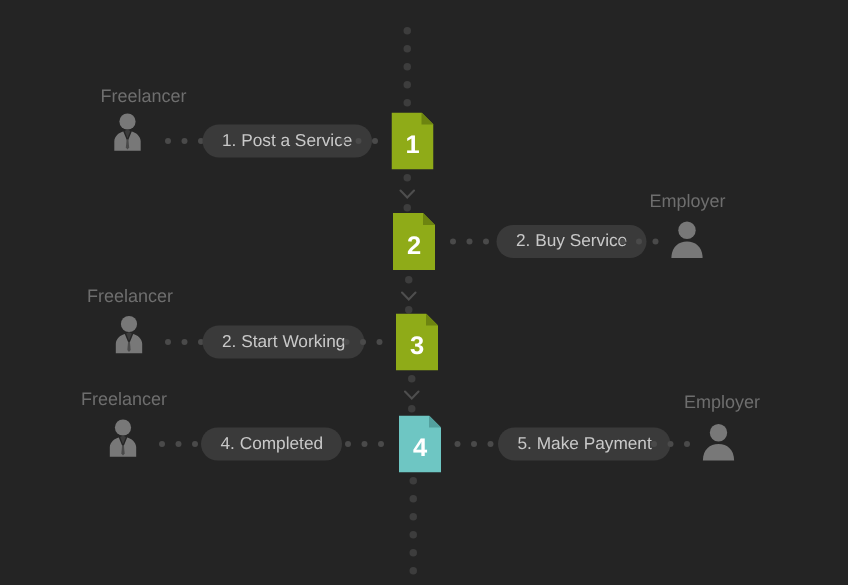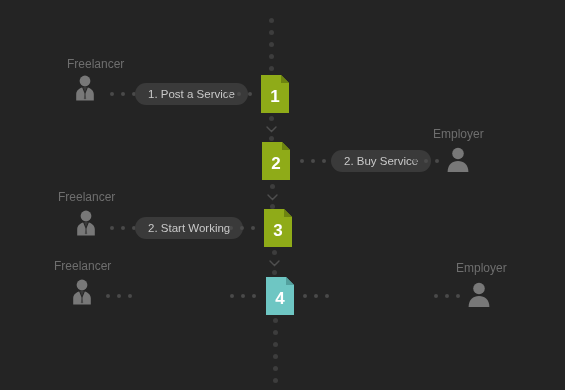--- a/index.html
+++ b/index.html
@@ -224,37 +224,39 @@
       <path d="M6.2 27.5 L6.2 21.2 C6.2 17.6 9.6 15.2 12.2 14.6 L15 21.5 L17.8 14.6 C20.4 15.2 23.8 17.6 23.8 21.2 L23.8 27.5 Z" fill="#787878"></path>
       <path d="M13.1 14.3 L15 19.2 L16.9 14.3 L15 13.4 Z" fill="#3b3b3b"></path>
       <path d="M14.4 19.8 L15.6 19.8 L16.1 25.3 L15 26.6 L13.9 25.3 Z" fill="#4a4a4a"></path>
     </svg>
   </div>
 
   <div class="hdot" style="left:106px; top:294px;"></div>
   <div class="hdot" style="left:117px; top:294px;"></div>
   <div class="hdot" style="left:128px; top:294px;"></div>
 
+  <div class="pill" style="left:134px; top:285px;">4. Completed</div>
 
   <div class="hdot" style="left:230px; top:294px;"></div>
   <div class="hdot" style="left:241px; top:294px;"></div>
   <div class="hdot" style="left:252px; top:294px;"></div>
 
   <div class="step-marker" style="left:266px; top:277px;">
     <svg class="sm-svg" viewBox="0 0 28 38" xmlns="http://www.w3.org/2000/svg">
       <path d="M0 0 H20 L28 8 V38 H0 Z" fill="#6ec6c3"></path>
       <path d="M20 0 L28 8 H20 Z" fill="#53a09e"></path>
     </svg>
     <div class="sm-num">4</div>
   </div>
 
   <div class="hdot" style="left:303px; top:294px;"></div>
   <div class="hdot" style="left:314px; top:294px;"></div>
   <div class="hdot" style="left:325px; top:294px;"></div>
 
+  <div class="pill" style="left:332px; top:285px;">5. Make Payment</div>
 
   <div class="hdot" style="left:434px; top:294px;"></div>
   <div class="hdot" style="left:445px; top:294px;"></div>
   <div class="hdot" style="left:456px; top:294px;"></div>
 
   <div class="role-label" style="left:456px; top:261px;">Employer</div>
 
   <div class="person-icon" style="left:464px; top:280px;">
     <svg viewBox="0 0 30 30" xmlns="http://www.w3.org/2000/svg">
       <circle cx="15" cy="8.5" r="5.8" fill="#787878"></circle>

